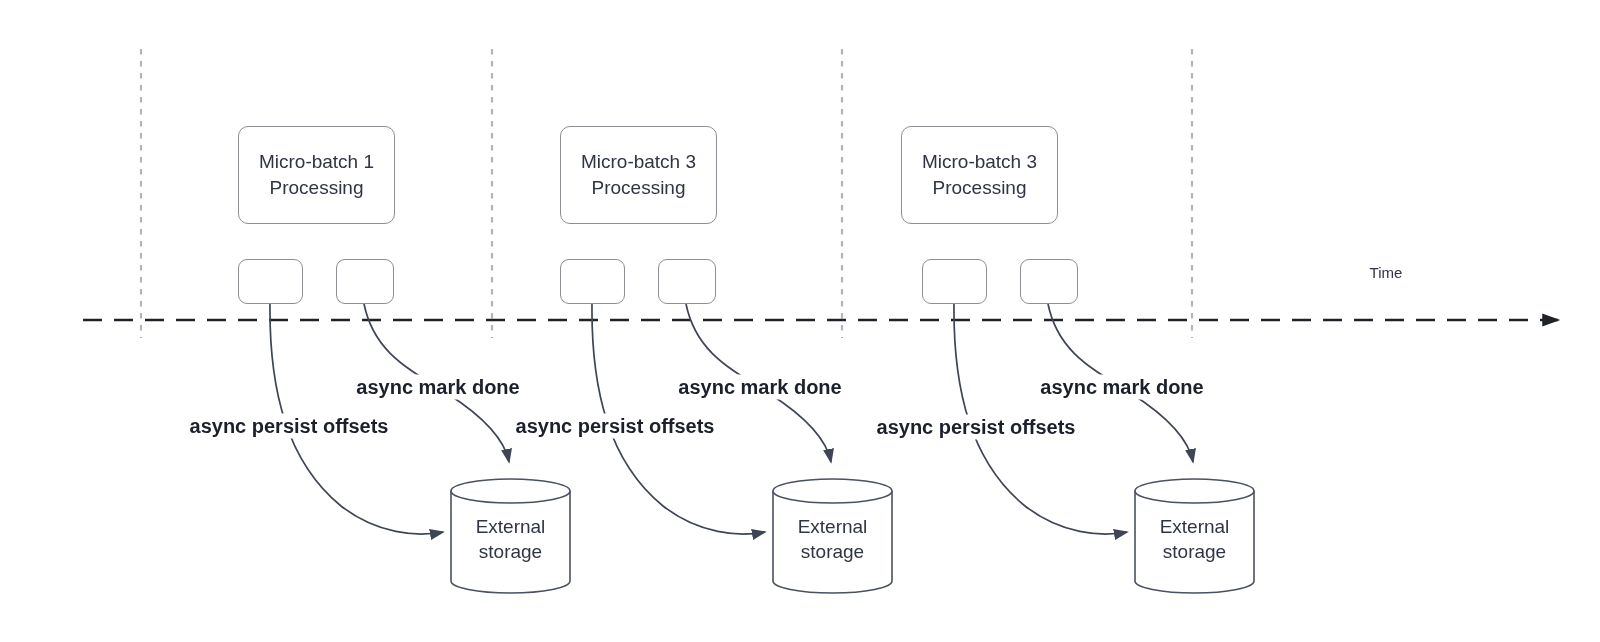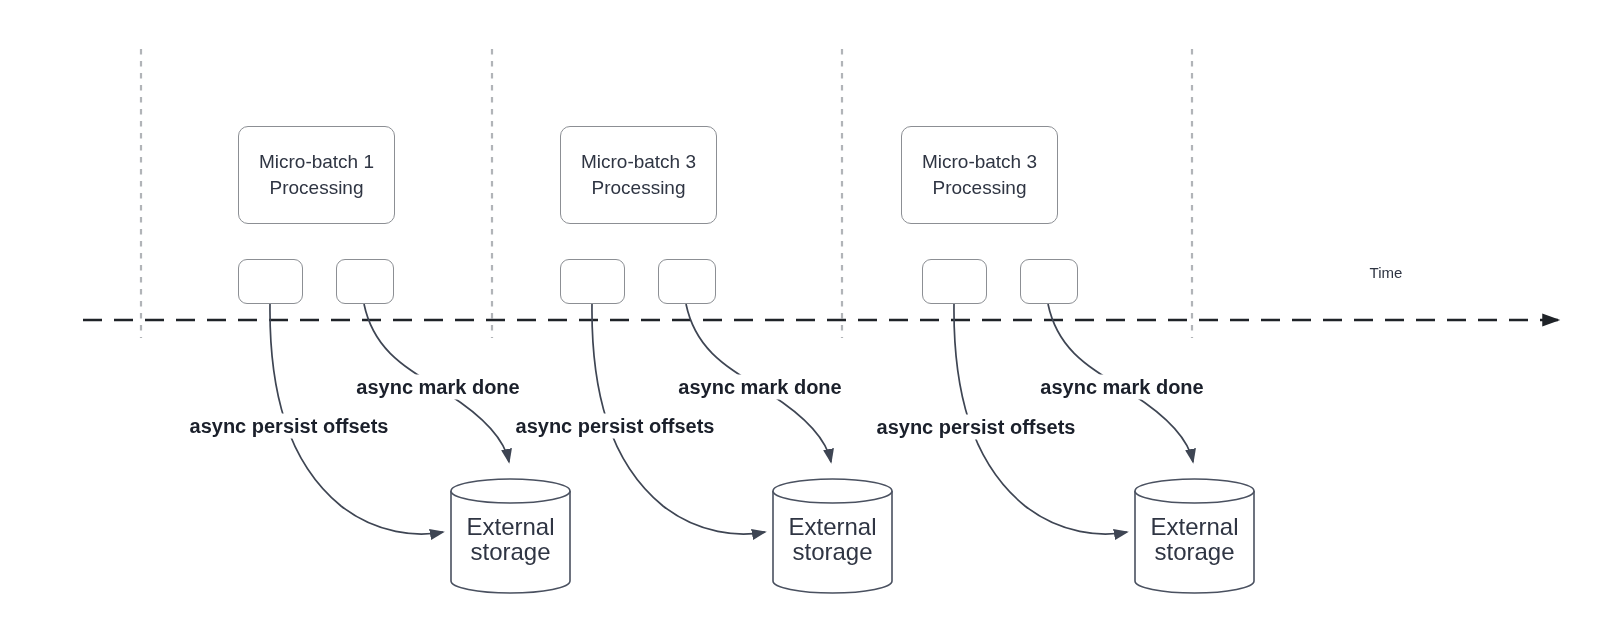--- a/index.html
+++ b/index.html
@@ -54,21 +54,21 @@
     transform:translate(-50%,-50%);
     background:var(--bg-color);
     padding:1px 5px;
     font-size:20px;font-weight:bold;color:var(--label-text-color);
     white-space:nowrap;
   }
   .storage-label{
     position:absolute;z-index:2;
     width:119px;
     text-align:center;
-    font-size:24px;line-height:25px;color:var(--text-color);
+    font-size:19px;line-height:25px;color:var(--text-color);
   }
   .time-label{
     position:absolute;z-index:2;
     transform:translate(-50%,-50%);
     font-size:15px;color:var(--text-color);
     white-space:nowrap;
   }
 </style>
 </head>
 <body>

